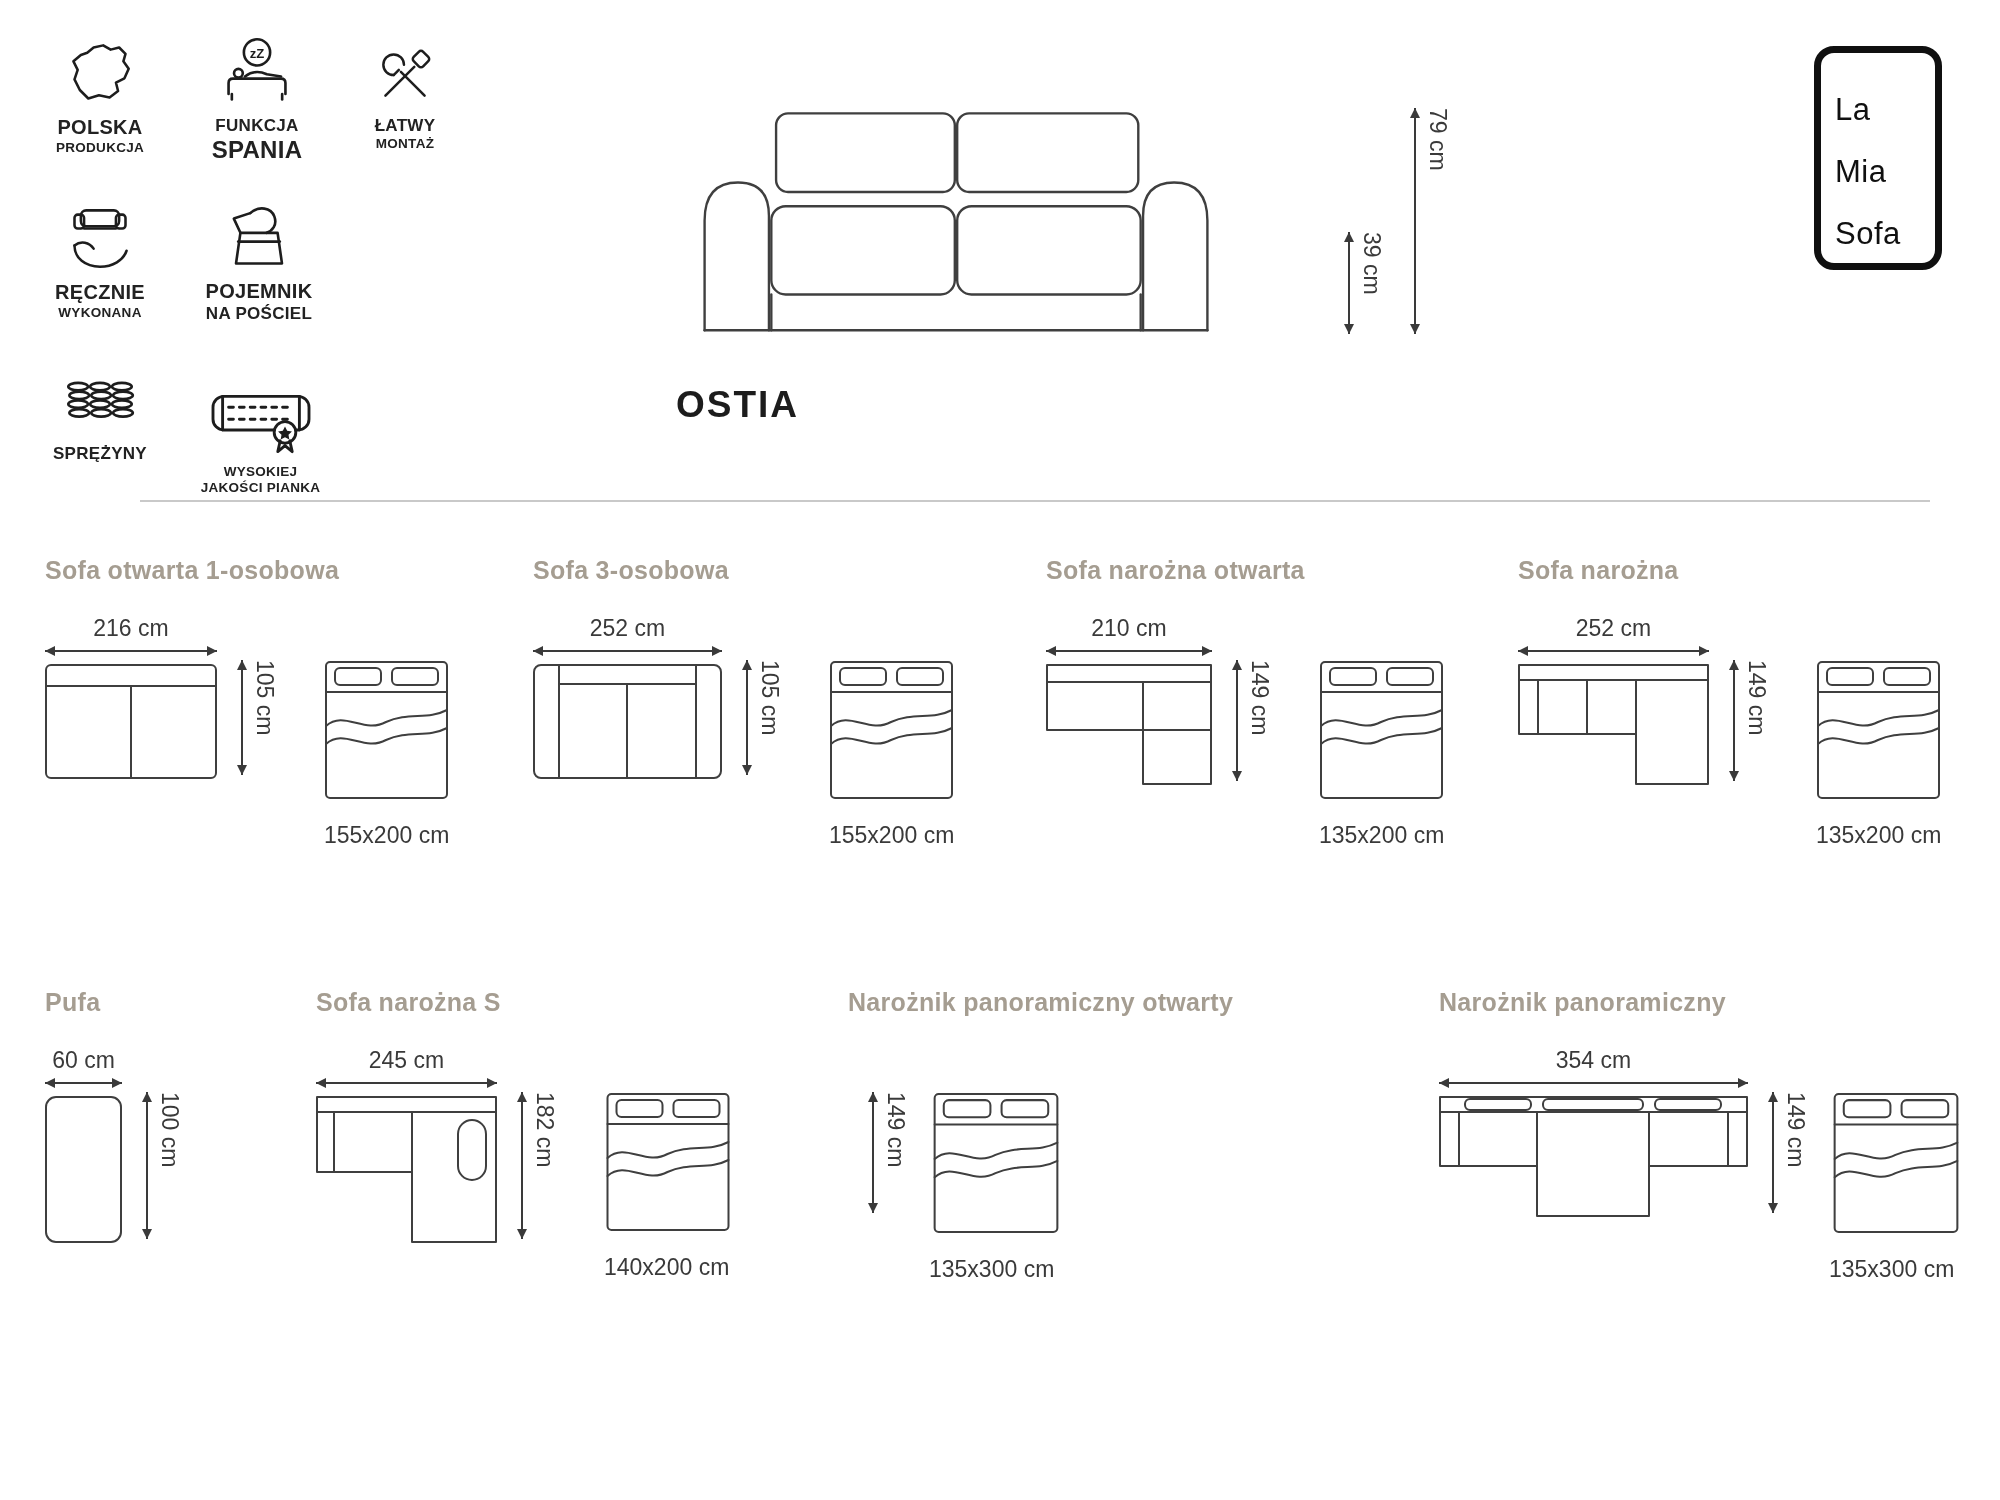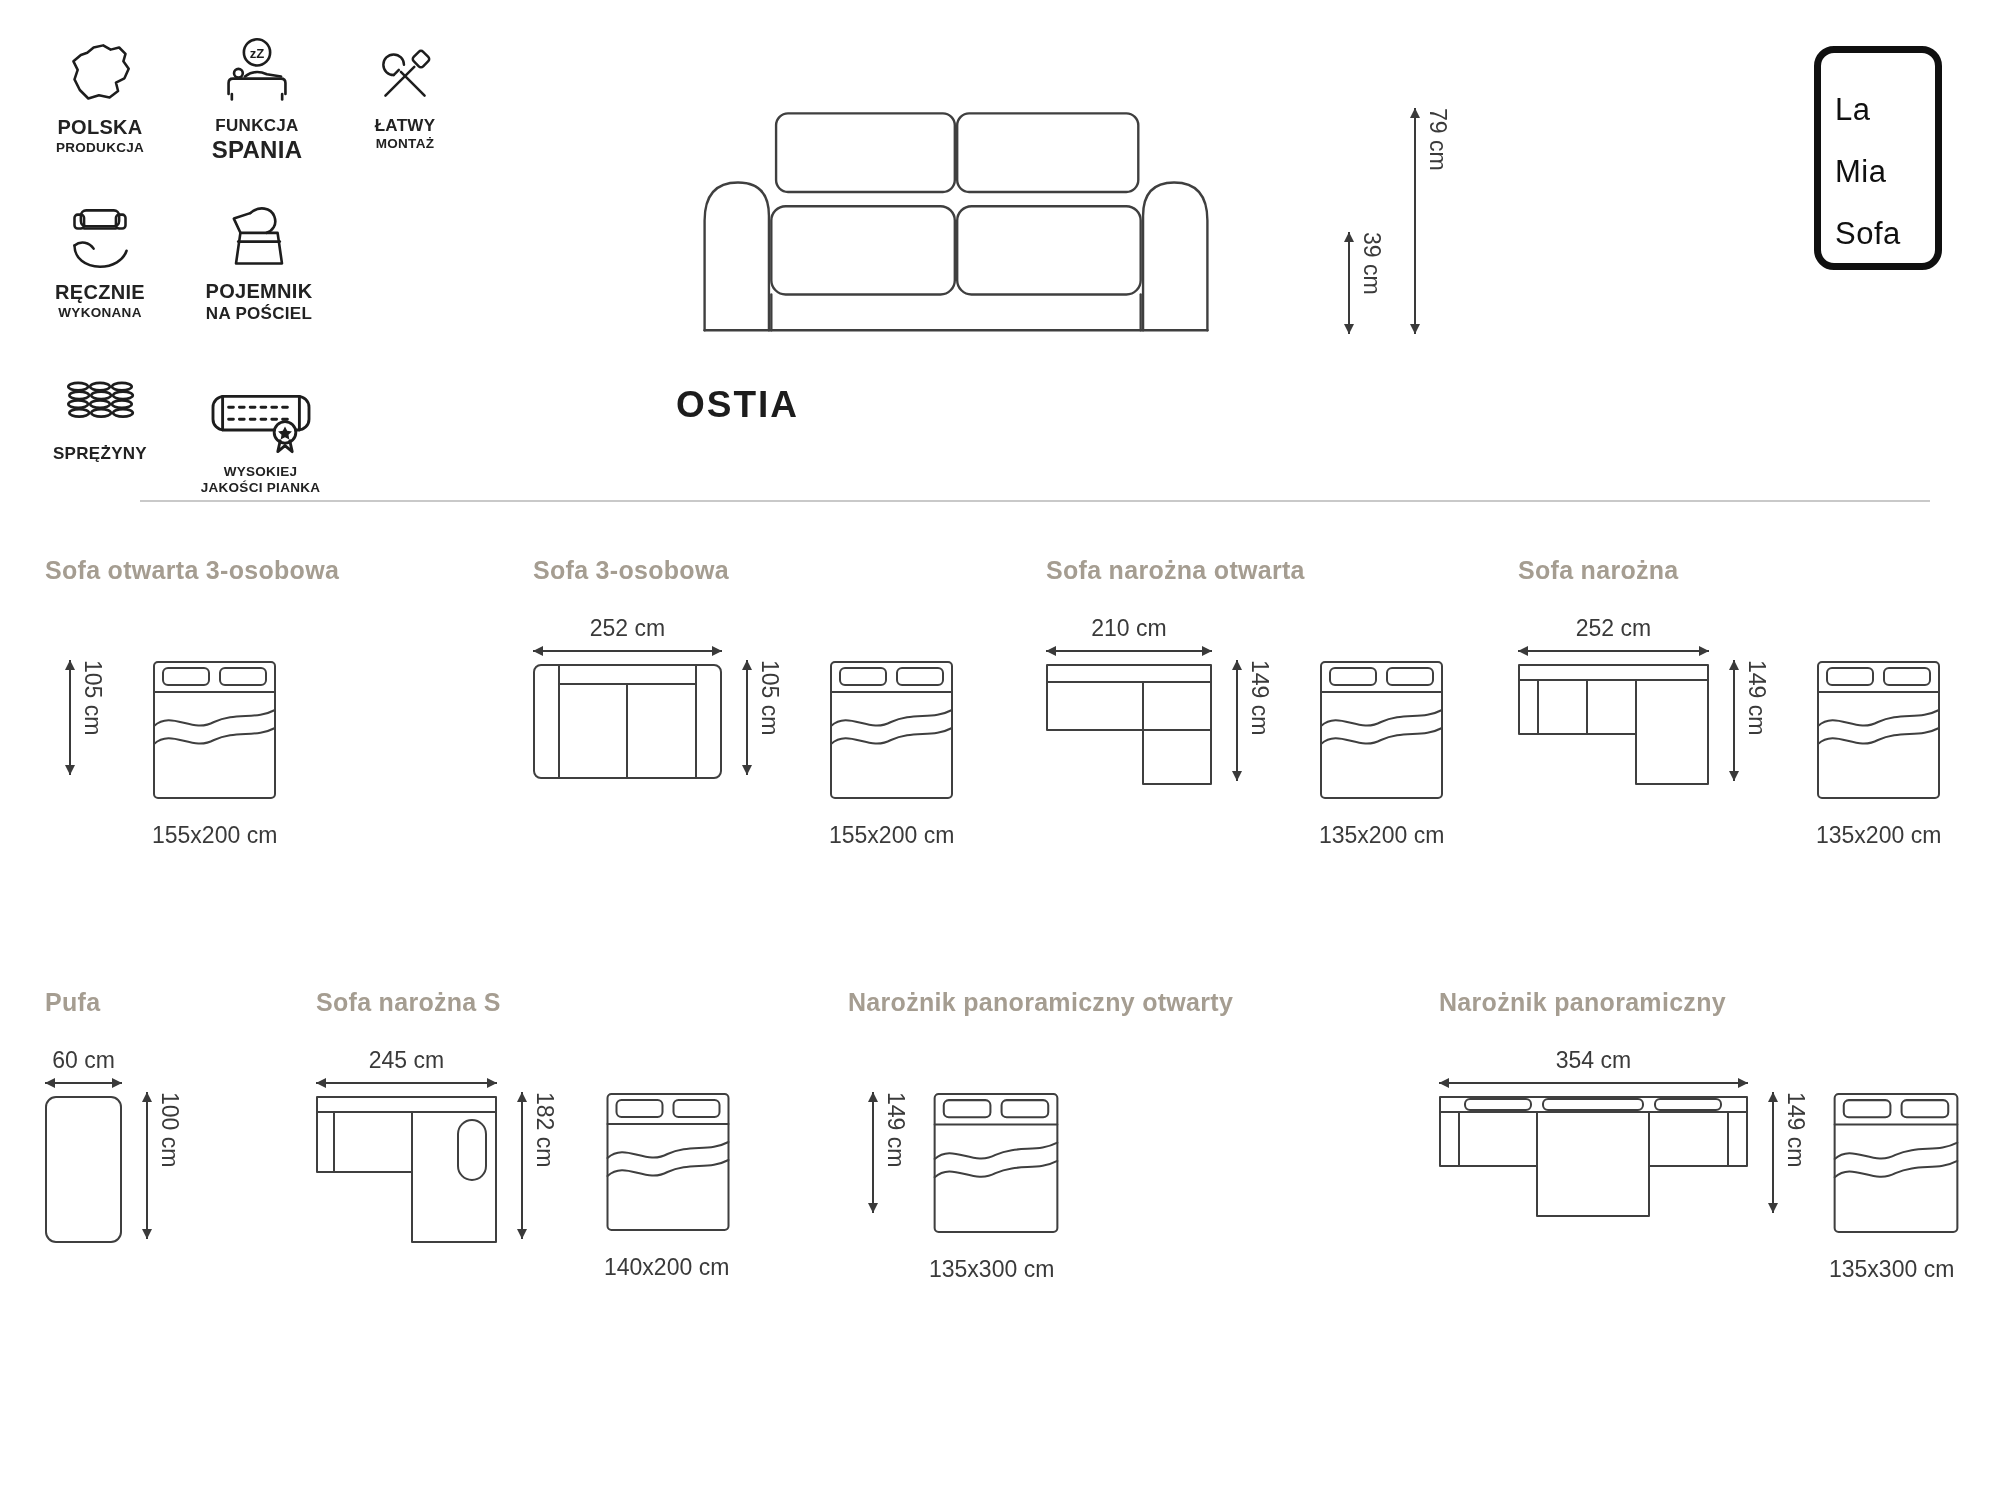--- a/index.html
+++ b/index.html
@@ -186,22 +186,33 @@
   <div class="dim-free" style="left:1414px;top:108px;height:226px;">
     <div class="varrow"></div>
     <span class="vlabel">79 cm</span>
   </div>
 
   <div class="ostia">OSTIA</div>
 
   <div class="divider"></div>
 
   <section class="config-card" style="left:45px;top:556px;">
-    <h3 class="config-title">Sofa otwarta 3-osobowa</h3>
-    <div class="config-row">
+    <h3 class="config-title">Sofa otwarta 1-osobowa</h3>
+    <div class="config-row">
+      <div class="sofa-col">
+        <div class="dim-top" style="width:172px;">
+          <span class="dim-label">216 cm</span>
+          <div class="harrow"></div>
+        </div>
+        <svg class="draw" width="172" height="115" viewBox="0 0 172 115">
+          <rect x="1" y="1" width="170" height="113" rx="5"></rect>
+          <line x1="1" y1="22" x2="171" y2="22"></line>
+          <line x1="86" y1="22" x2="86" y2="114"></line>
+        </svg>
+      </div>
       <div class="dim-side" style="height:115px;">
         <div class="varrow"></div>
         <span class="vlabel">105 cm</span>
       </div>
       <div class="bed-col">
         <svg class="draw" width="125" height="140" viewBox="0 0 125 140">
           <rect x="2" y="2" width="121" height="136" rx="4"></rect>
           <line x1="2" y1="32" x2="123" y2="32"></line>
           <rect x="11" y="8" width="46" height="17" rx="5"></rect>
           <rect x="68" y="8" width="46" height="17" rx="5"></rect>

